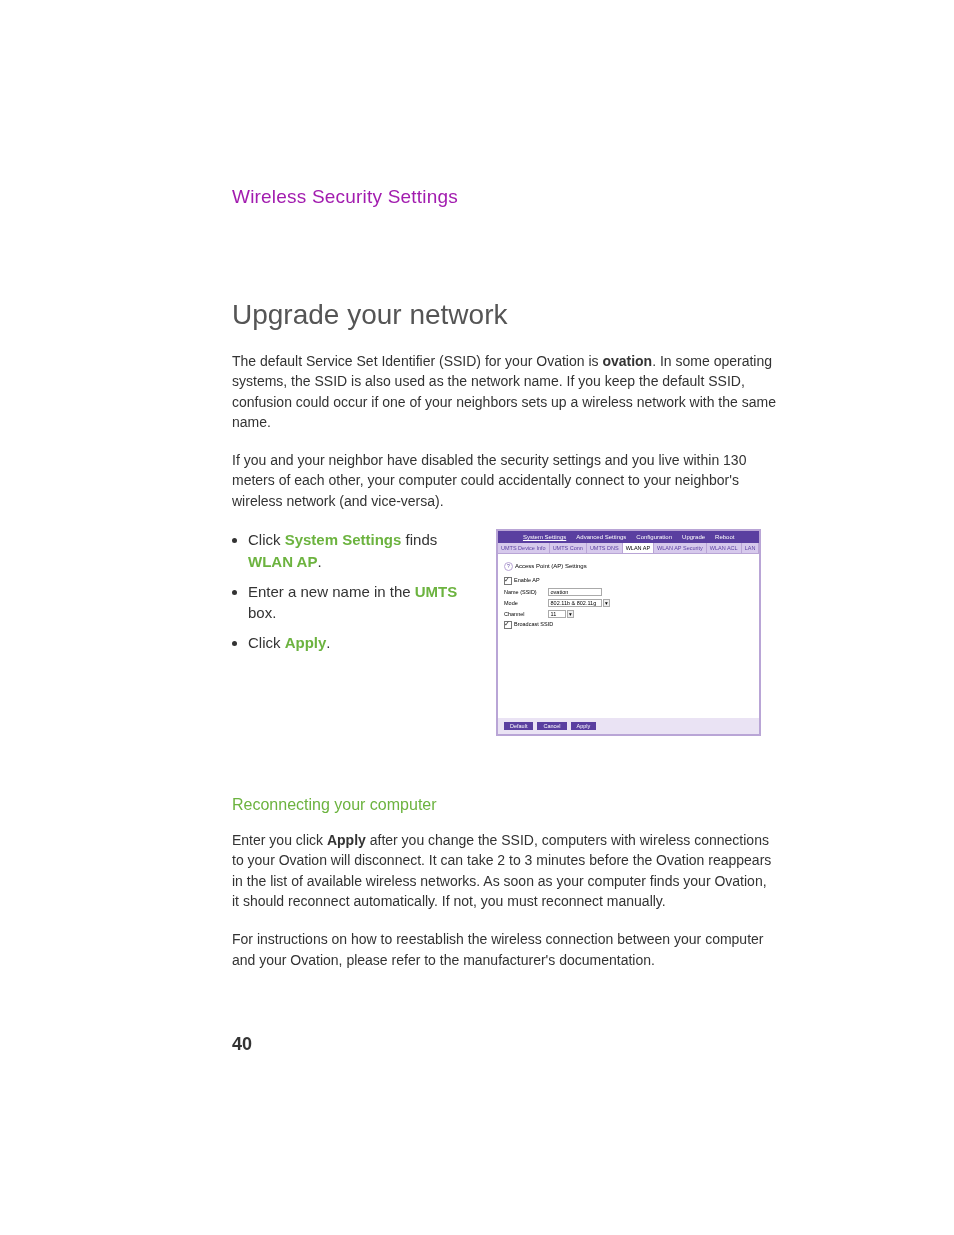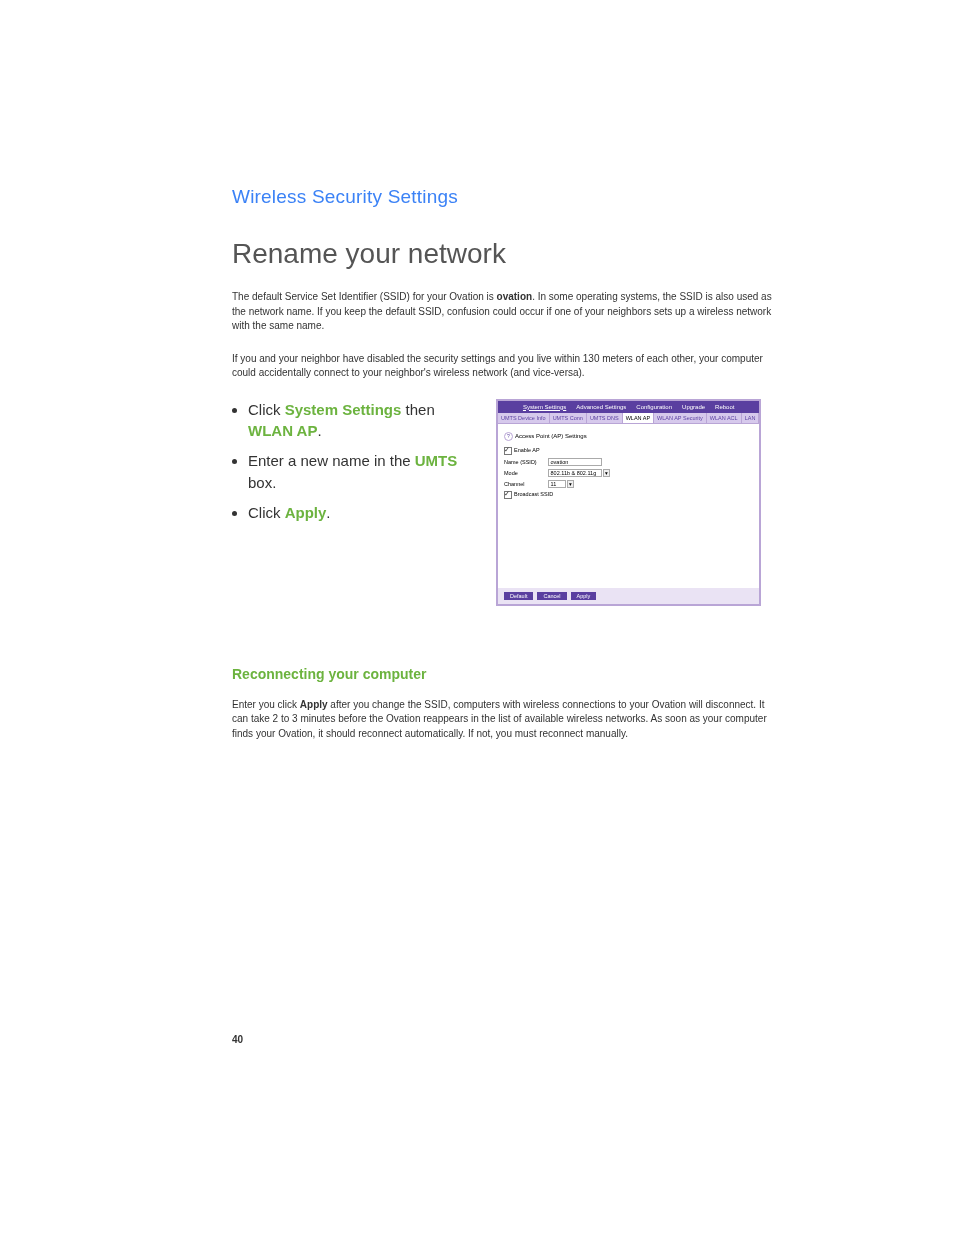--- a/index.html
+++ b/index.html
@@ -12,35 +12,35 @@
     height: 1235px;
     position: relative;
   }
   .page {
     position: absolute;
     left: 232px;
     top: 186px;
     width: 545px;
   }
   .section-header {
-    color: #3b82f6;
+    color: #a21caf;
     font-size: 19px;
     font-weight: 300;
     letter-spacing: 0.2px;
-    margin-bottom: 30px;
+    margin-bottom: 91px;
   }
   h1.title {
     color: #555;
     font-size: 28px;
     font-weight: 300;
     margin: 0 0 20px 0;
   }
   p.body {
     color: #333;
-    font-size: 10px;
+    font-size: 14px;
     line-height: 1.45;
     margin: 16px 0 18px 0;
   }
   .bold { font-weight: 700; }
   .green-bold { color: #6cb33f; font-weight: 700; }
 
   .split {
     display: flex;
     align-items: flex-start;
     gap: 18px;
@@ -153,54 +153,54 @@
   }
   .sbtn {
     background:#5a3fa0;
     color:#fff;
     font-size:5.5px;
     padding:1px 6px;
   }
 
   .sub-head {
     color:#6cb33f;
-    font-weight:700;
-    font-size:14px;
+    font-weight:400;
+    font-size:16px;
     margin-bottom:2px;
   }
   .page-num {
     position:absolute;
     left:232px;
     top:1034px;
     font-weight:700;
-    font-size:10px;
+    font-size:18px;
     color:#333;
     text-align:center;
   }
 </style>
 </head>
 <body>
 
 <div class="page">
 
   <div class="section-header">Wireless Security Settings</div>
 
-  <h1 class="title">Rename your network</h1>
+  <h1 class="title">Upgrade your network</h1>
 
   <p class="body">
     <span>The default Service Set Identifier (SSID) for your Ovation is </span><span class="bold">ovation</span><span>. In some operating systems, the SSID is also used as the network name. If you keep the default SSID, confusion could occur if one of your neighbors sets up a wireless network with the same name.</span>
   </p>
 
   <p class="body">If you and your neighbor have disabled the security settings and you live within 130 meters of each other, your computer could accidentally connect to your neighbor's wireless network (and vice-versa).</p>
 
 
   <div class="split">
     <ul class="bullets">
       <li>
-        <span>Click </span><span class="green-bold">System Settings</span><span> then </span><span class="green-bold">WLAN AP</span><span>.</span>
+        <span>Click </span><span class="green-bold">System Settings</span><span> finds </span><span class="green-bold">WLAN AP</span><span>.</span>
       </li>
       <li>
         <span>Enter a new name in the </span><span class="green-bold">UMTS</span><span> box.</span>
       </li>
       <li>
         <span>Click </span><span class="green-bold">Apply</span><span>.</span>
       </li>
     </ul>
 
     <div class="shot">
@@ -248,16 +248,17 @@
         <span class="sbtn">Cancel</span>
         <span class="sbtn">Apply</span>
       </div>
     </div>
   </div>
 
   <div class="sub-head">Reconnecting your computer</div>
   <p class="body">
     <span>Enter you click </span><span class="bold">Apply</span><span> after you change the SSID, computers with wireless connections to your Ovation will disconnect. It can take 2 to 3 minutes before the Ovation reappears in the list of available wireless networks. As soon as your computer finds your Ovation, it should reconnect automatically. If not, you must reconnect manually.</span>
   </p>
+  <p class="body">For instructions on how to reestablish the wireless connection between your computer and your Ovation, please refer to the manufacturer's documentation.</p>
 
 </div>
 
 <div class="page-num">40</div>
 
 </body></html>

